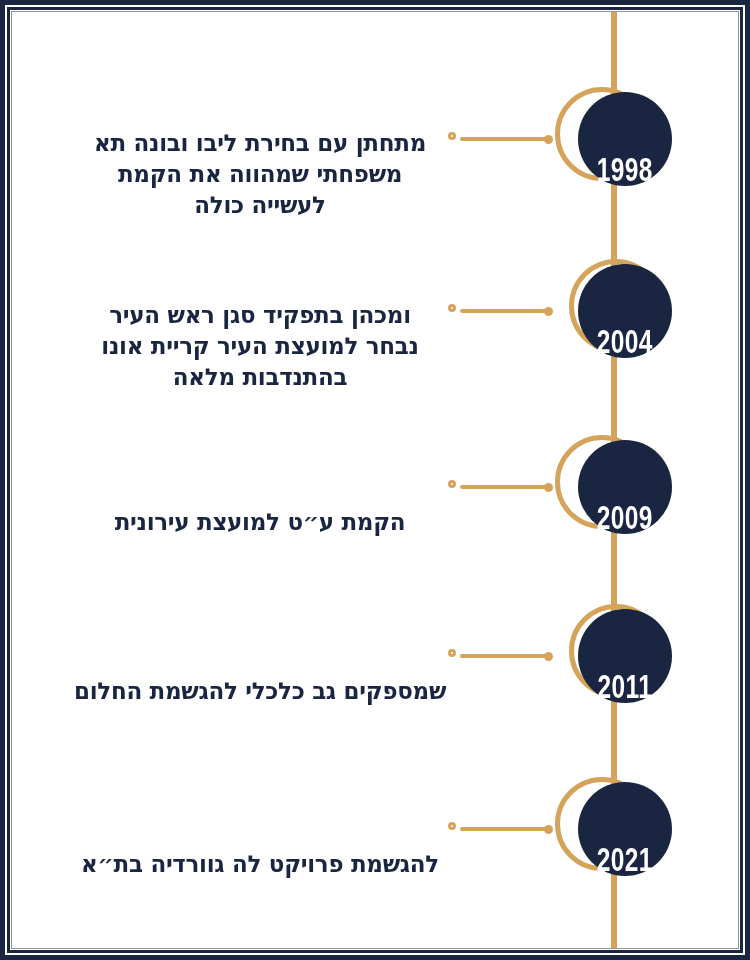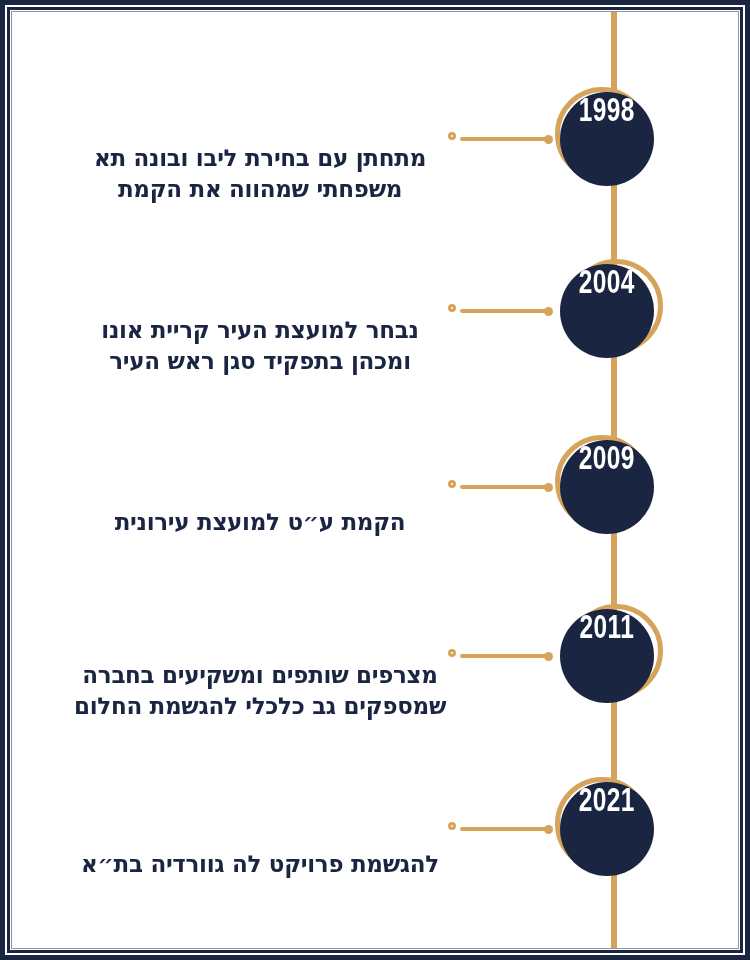--- a/index.html
+++ b/index.html
@@ -58,23 +58,23 @@
 
   .ring{
     position:absolute;top:-52px;width:94px;height:94px;
     border:5px solid var(--gold,#d5a45a);border-radius:50%;
     z-index:3;background:transparent;
   }
   .ring-left{left:555px;}
   .ring-right{left:569px;}
 
   .circle{
-    position:absolute;left:560px;top:-47px;width:94px;height:94px;
+    position:absolute;left:578px;top:-47px;width:94px;height:94px;
     border-radius:50%;background:var(--navy,#1a2542);
-    display:flex;align-items:flex-start;justify-content:center;
+    display:flex;align-items:flex-end;justify-content:center;
     z-index:4;
   }
   .year{
     color:#ffffff;
     font-family:"Liberation Sans","DejaVu Sans",sans-serif;
     font-weight:bold;font-size:34px;
     transform:scaleX(0.72);
     letter-spacing:0.5px;
     line-height:1;
   }
@@ -85,34 +85,36 @@
 <div class="frame frame-outer"></div>
 <div class="frame frame-mid"></div>
 <div class="frame frame-inner"></div>
 
 <div class="axis"></div>
 
 <div class="entry" style="top:139px">
   <div class="entry-text">
     <div class="tline">מתחתן עם בחירת ליבו ובונה תא</div>
     <div class="tline">משפחתי שמהווה את הקמת</div>
+    <div class="tline">לעשייה כולה</div>
   </div>
   <div class="donut"></div>
   <div class="conn"></div>
   <div class="dot"></div>
   <div class="ring ring-left"></div>
   <div class="circle">
     <span class="year">1998</span>
   </div>
 </div>
 
 <div class="entry" style="top:311px">
   <div class="entry-text">
+    <div class="tline">ומכהן בתפקיד סגן ראש העיר</div>
     <div class="tline">נבחר למועצת העיר קריית אונו</div>
-    <div class="tline">ומכהן בתפקיד סגן ראש העיר</div>
+    <div class="tline">בהתנדבות מלאה</div>
   </div>
   <div class="donut"></div>
   <div class="conn"></div>
   <div class="dot"></div>
   <div class="ring ring-right"></div>
   <div class="circle">
     <span class="year">2004</span>
   </div>
 </div>
 
@@ -124,21 +126,20 @@
   <div class="conn"></div>
   <div class="dot"></div>
   <div class="ring ring-left"></div>
   <div class="circle">
     <span class="year">2009</span>
   </div>
 </div>
 
 <div class="entry" style="top:656px">
   <div class="entry-text">
-    <div class="tline">מצרפים שותפים ומשקיעים בחברה</div>
     <div class="tline">שמספקים גב כלכלי להגשמת החלום</div>
   </div>
   <div class="donut"></div>
   <div class="conn"></div>
   <div class="dot"></div>
   <div class="ring ring-right"></div>
   <div class="circle">
     <span class="year">2011</span>
   </div>
 </div>

